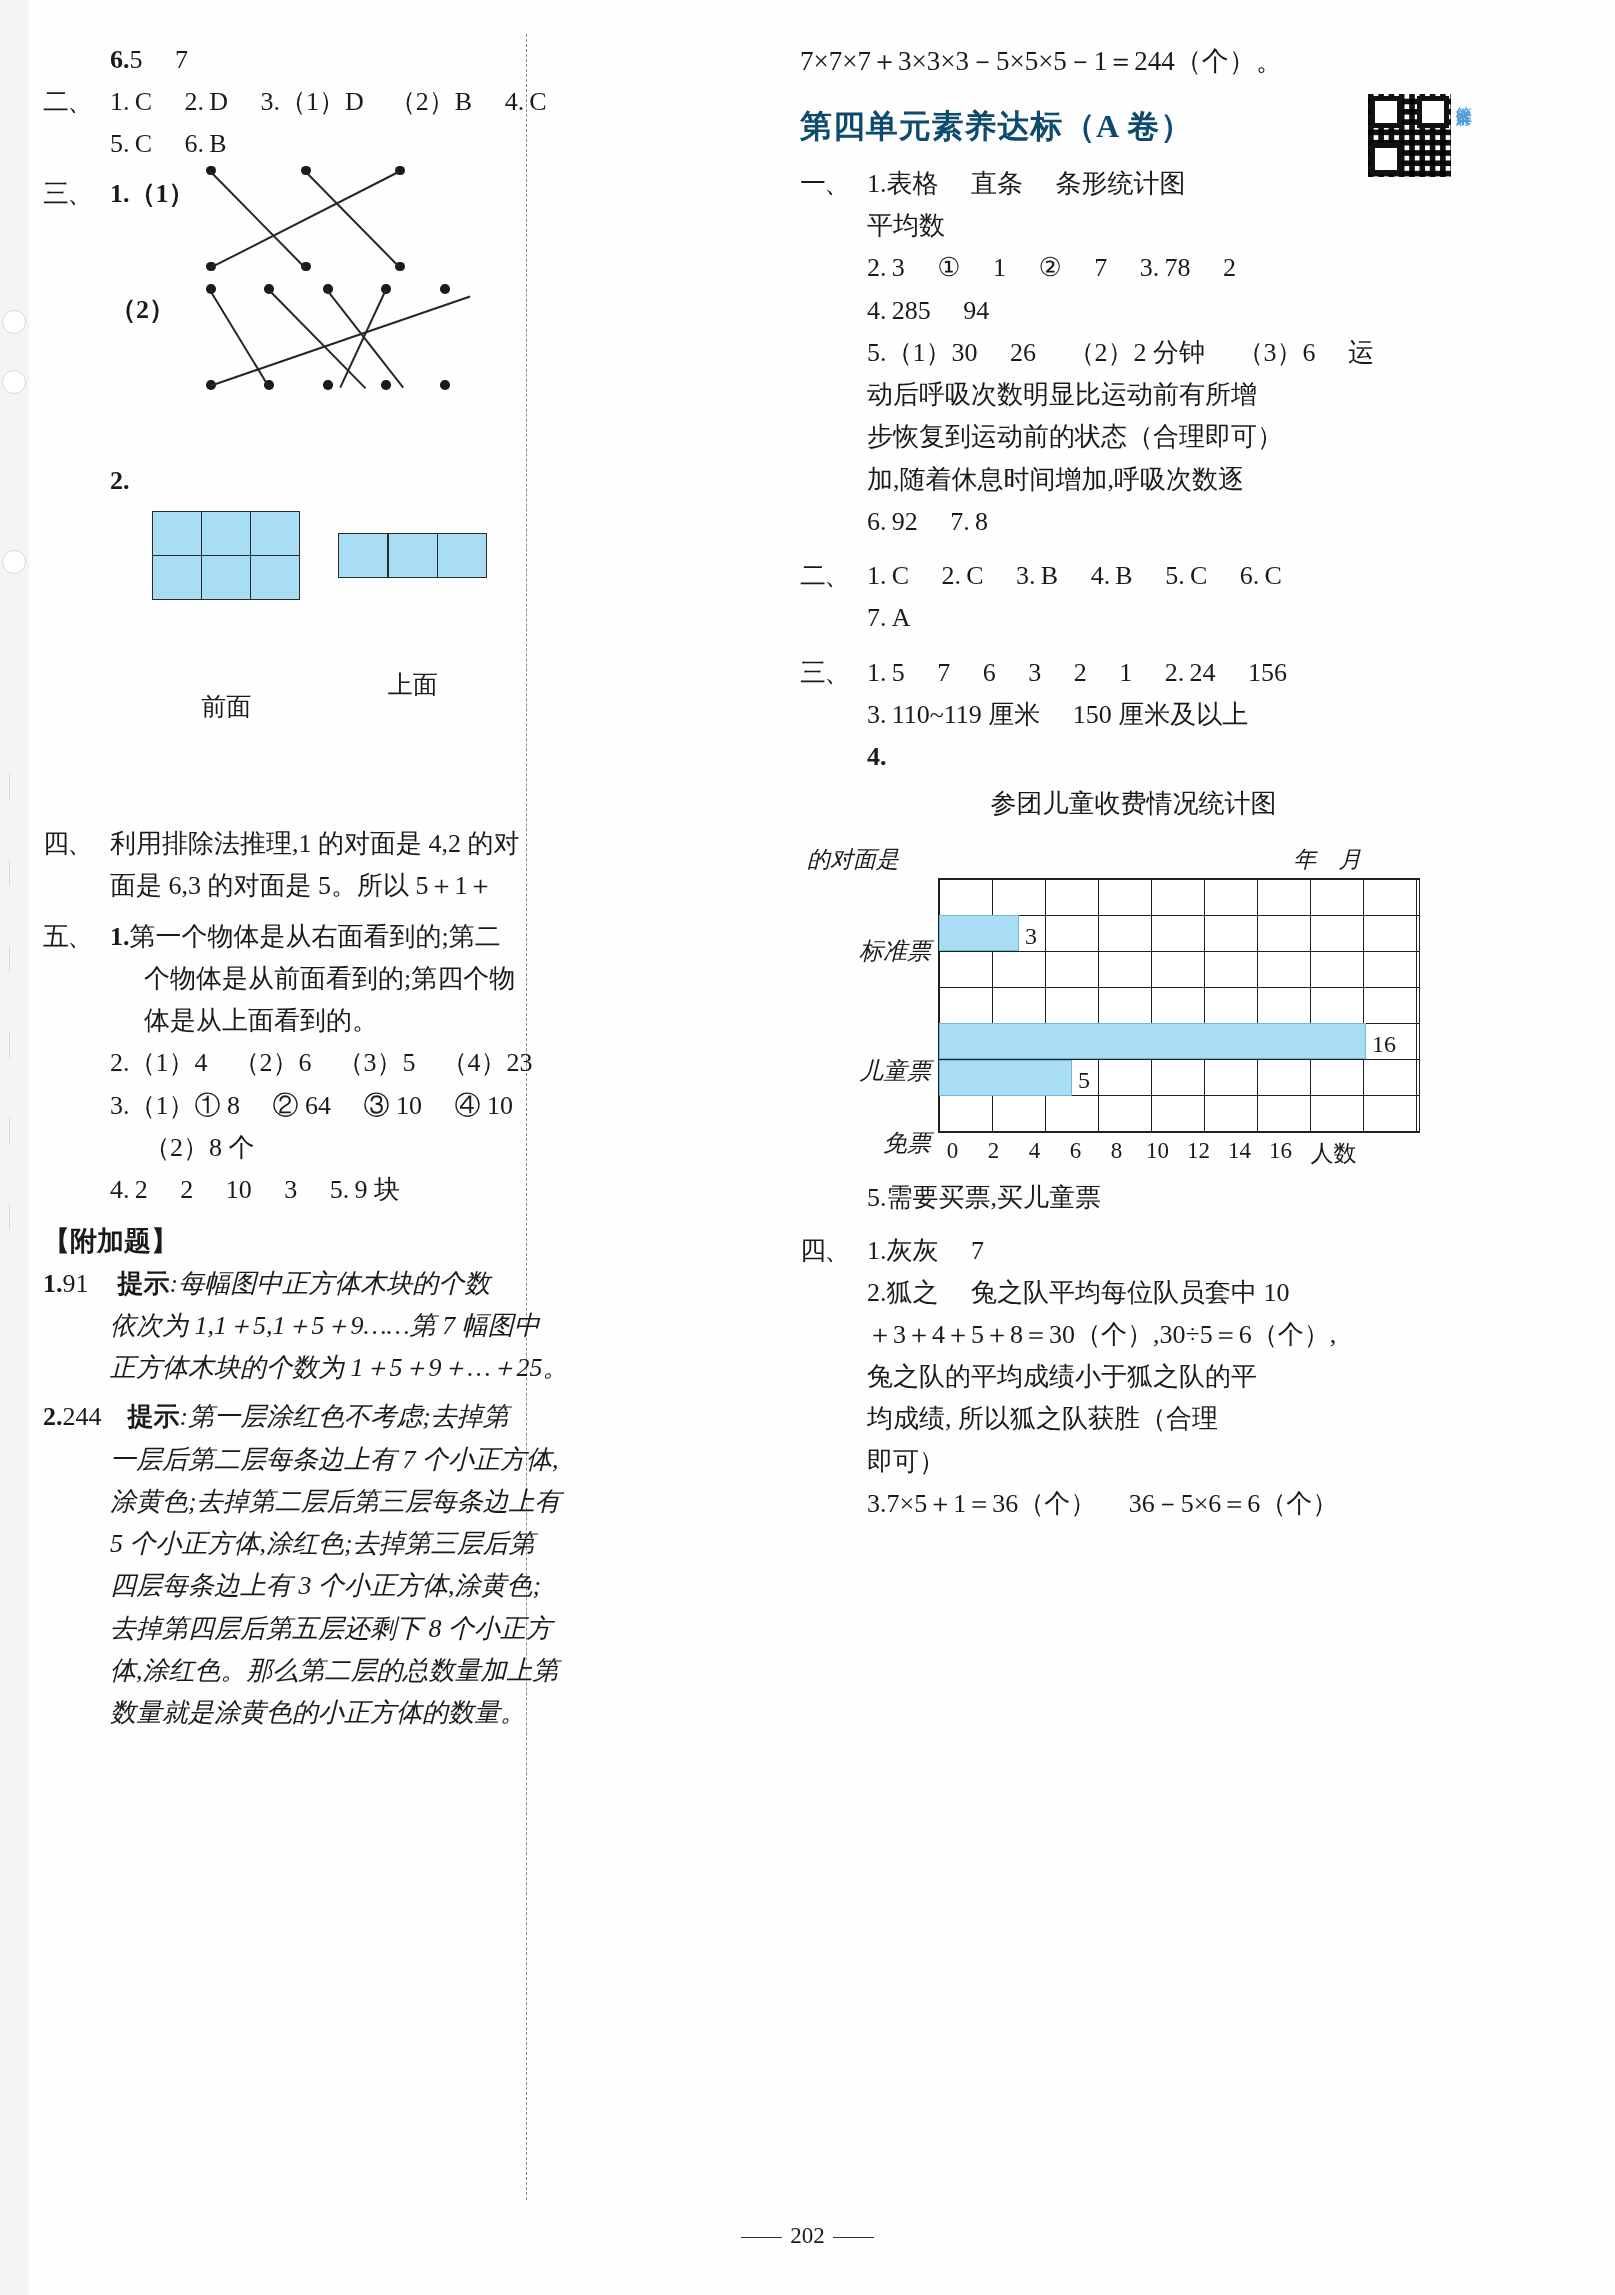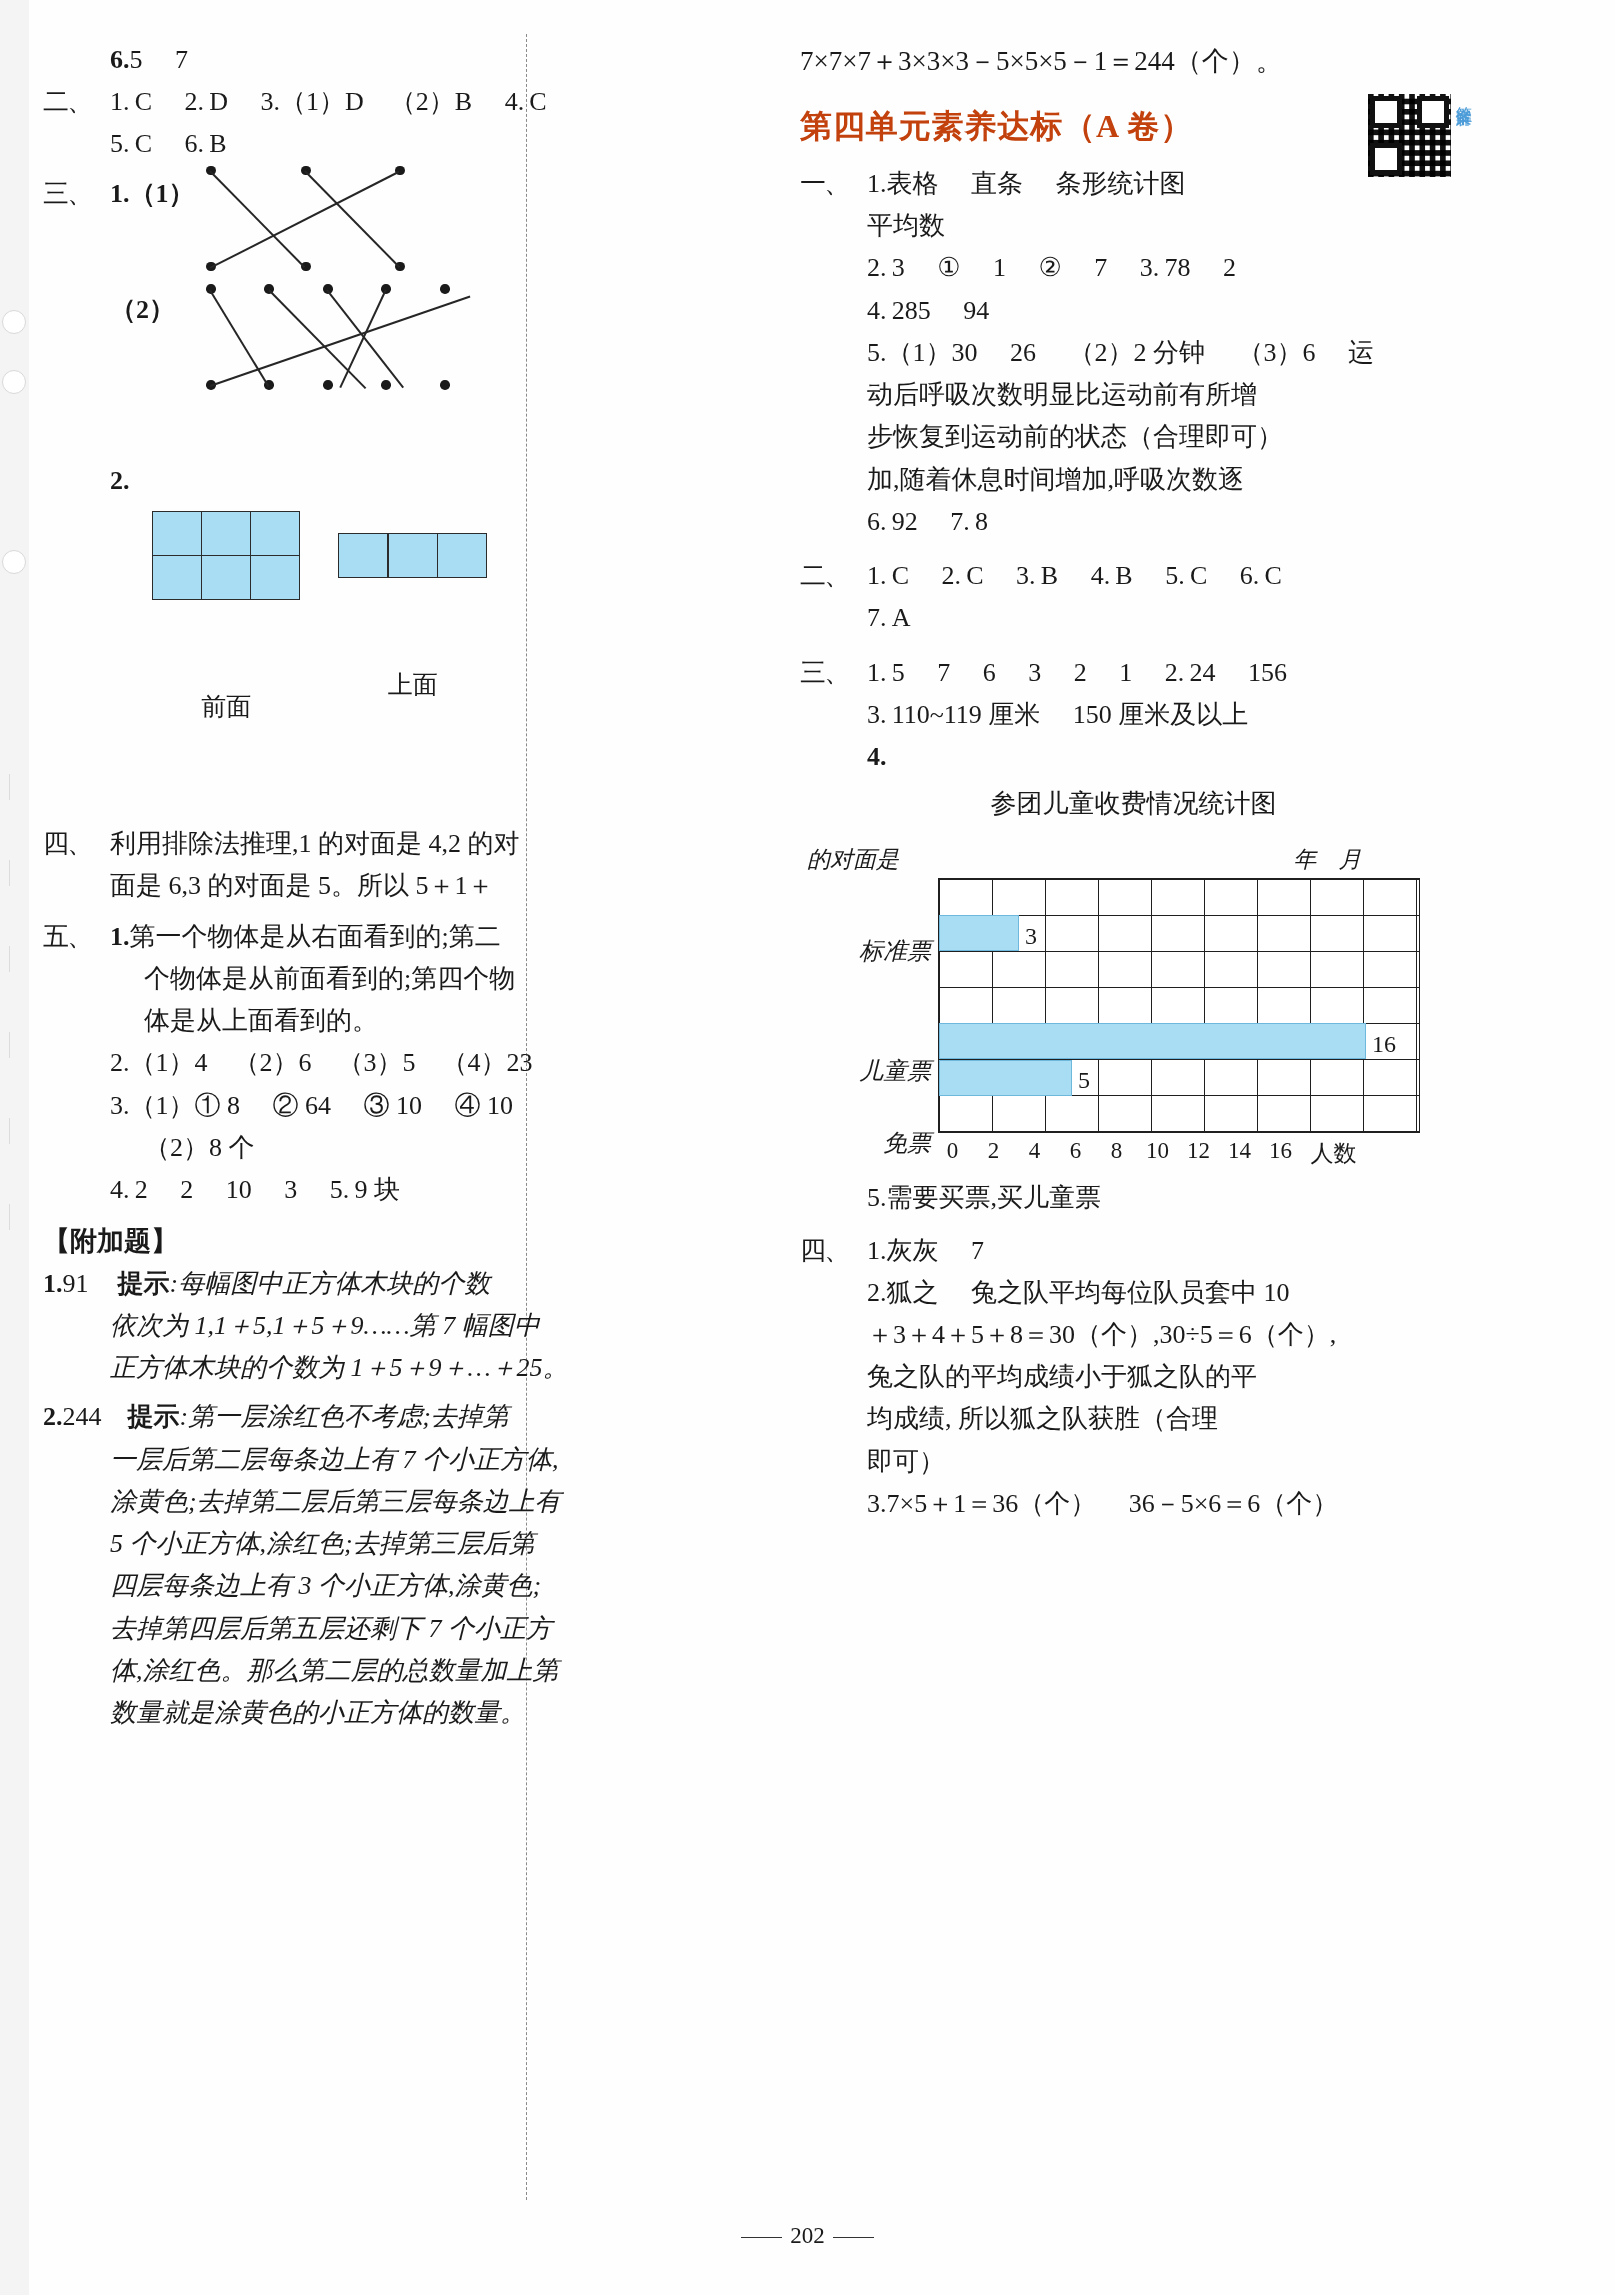--- a/index.html
+++ b/index.html
@@ -127,21 +127,21 @@
     width: 48px; height: 43px;
   }
   .grid-caption {
     font-size: 25px;
     margin-top: 5.2px;
     font-family: "Liberation Serif","DejaVu Serif",serif;
   }
 
   
   .unit-title {
-    color: #c2410c;
+    color: #0c4a6e;
     font-size: 32px;
     font-weight: bold;
     letter-spacing: 0.9px;
     margin: 22.4px 0 6.9px 0;
     white-space: pre;
   }
   .qr-block {
     position: absolute;
     right: 15.5px;
     top: 53px;
@@ -435,21 +435,21 @@
     <div class="ln indent kaiti">
       <span>涂黄色;去掉第二层后第三层每条边上有</span>
     </div>
     <div class="ln indent kaiti">
       <span>5 个小正方体,涂红色;去掉第三层后第</span>
     </div>
     <div class="ln indent kaiti">
       <span>四层每条边上有 3 个小正方体,涂黄色;</span>
     </div>
     <div class="ln indent kaiti">
-      <span>去掉第四层后第五层还剩下 7 个小正方</span>
+      <span>去掉第四层后第五层还剩下 8 个小正方</span>
     </div>
     <div class="ln indent kaiti">
       <span>体,涂红色。那么第二层的总数量加上第</span>
     </div>
     <div class="ln indent kaiti">
       <span>数量就是涂黄色的小正方体的数量。</span>
     </div>
   </div>
 
   <div class="col col-right">

